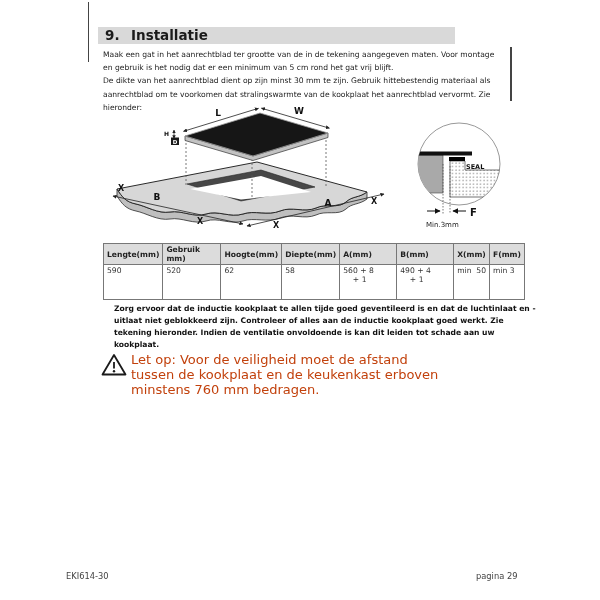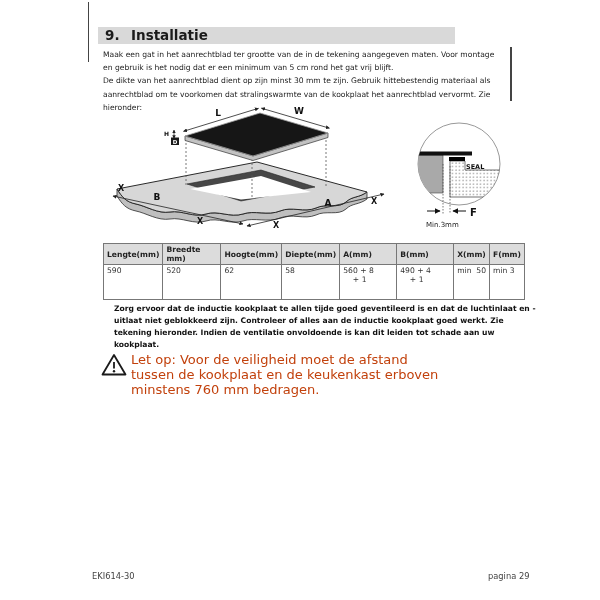--- a/index.html
+++ b/index.html
@@ -135,21 +135,21 @@
         <col style="width:57px">
         <col style="width:51px">
       <col style="width:57px">
         <col style="width:57px">
         <col style="width:29px">
         <col style="width:32px">
     </colgroup>
     <thead>
       <tr>
         <th>Lengte(mm)</th>
-        <th>Breedte mm)</th>
+        <th>Gebruik mm)</th>
         <th>Hoogte(mm)</th>
         <th>Diepte(mm)</th>
         <th>A(mm)</th>
         <th>B(mm)</th>
         <th>X(mm)</th>
         <th>F(mm)</th>
       </tr>
     </thead>
     <tbody>
       <tr>
@@ -174,17 +174,17 @@
 
   <svg class="abs" style="left:101px;top:353px;" width="26" height="24" viewBox="0 0 26 24">
     <path d="M13,2 L24.5,21.5 L1.5,21.5 Z" fill="none" stroke="#1a1a1a" stroke-width="1.8" stroke-linejoin="round"></path>
     <line x1="13" y1="9" x2="13" y2="15.5" stroke="#1a1a1a" stroke-width="1.8"></line>
     <circle cx="13" cy="18.3" r="1.2" fill="#1a1a1a"></circle>
   </svg>
   <div id="warning-text" class="abs pre">Let op: Voor de veiligheid moet de afstand
 tussen de kookplaat en de keukenkast erboven
 minstens 760 mm bedragen.</div>
 
-  <div class="abs footer" style="left:92px;text-align:center;">EKI614-30</div>
+  <div class="abs footer" style="left:66px;text-align:center;">EKI614-30</div>
   <div id="footer-center" class="abs footer">versie 1-2024</div>
-  <div class="abs footer" style="left:440px;padding-left:48px;">pagina 29</div>
+  <div class="abs footer" style="left:428px;padding-left:48px;">pagina 29</div>
 
 </div>
 
 </body></html>

